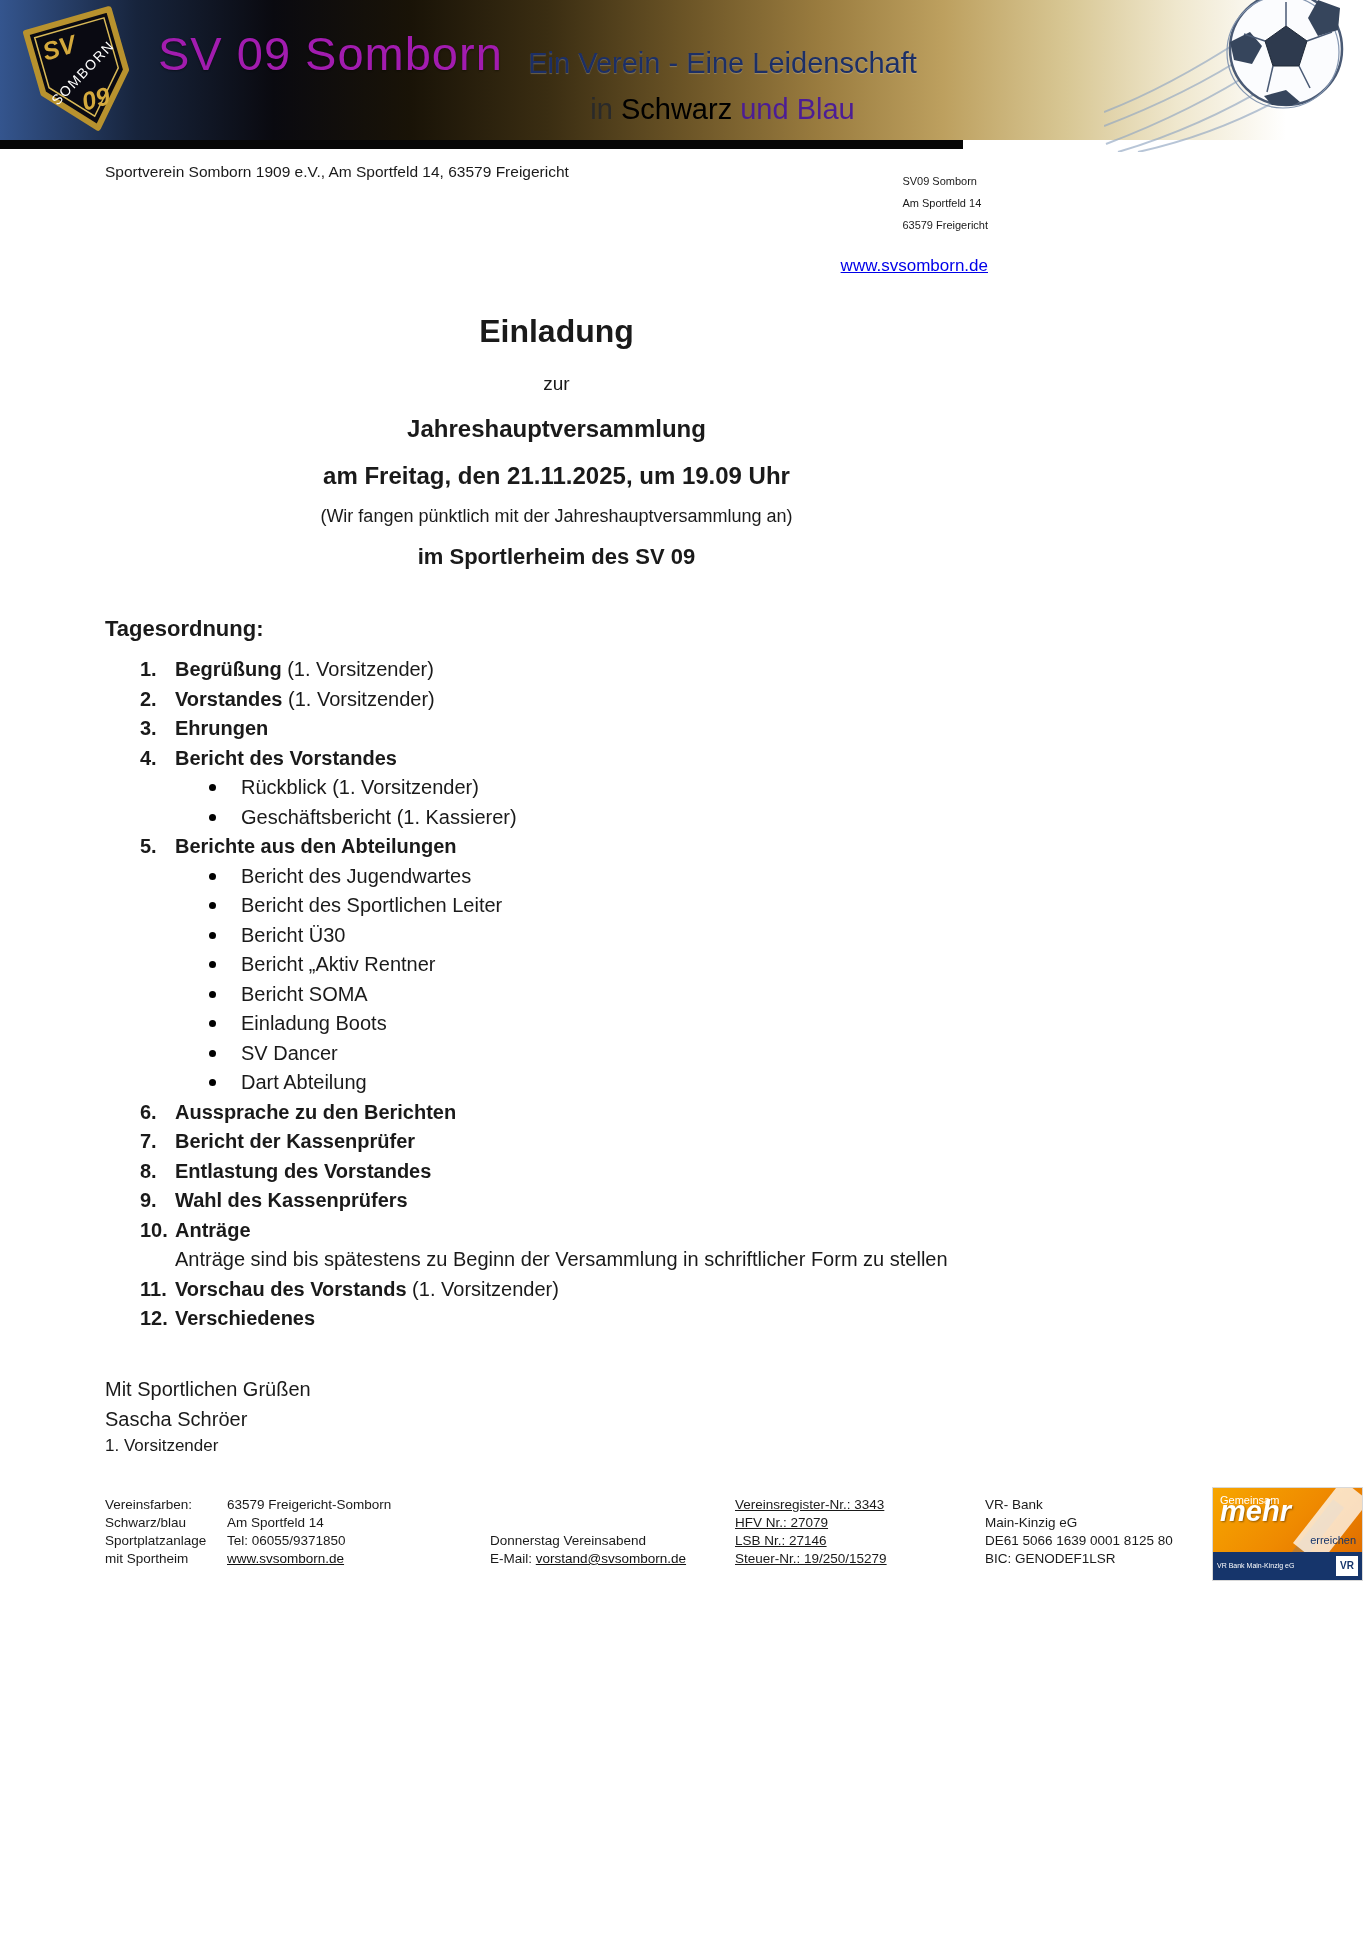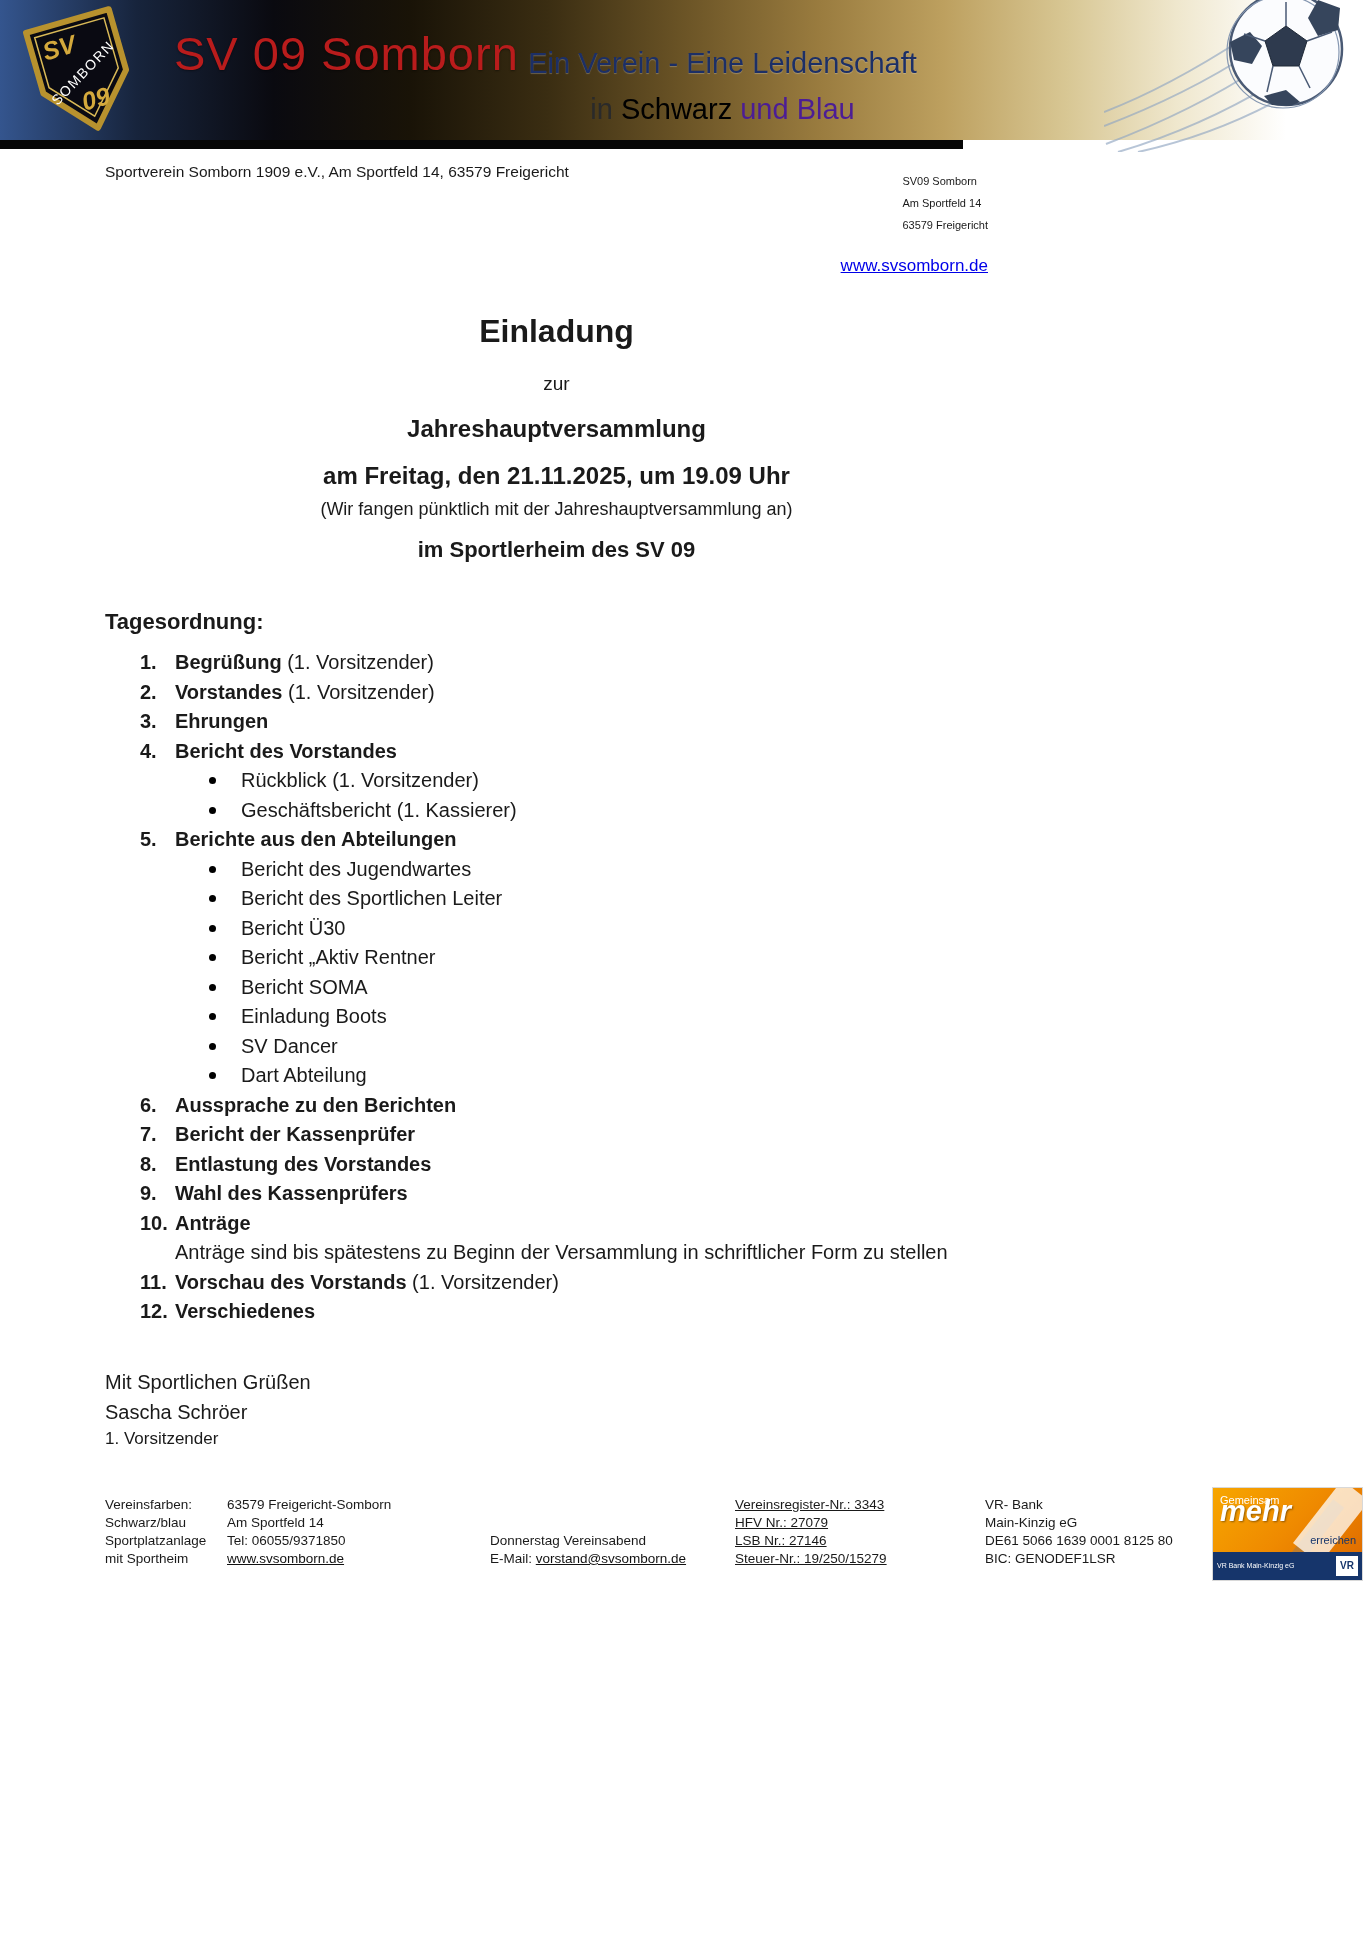--- a/index.html
+++ b/index.html
@@ -11,21 +11,21 @@
   .banner{
     position:absolute;top:0;left:0;width:1368px;height:140px;
     background:linear-gradient(90deg,
       #34558e 0%, #17243c 10%, #0a0a10 20%, #191307 30%, #3a2d12 40%,
       #6b5426 50%, #9a7c3f 60%, #bda05f 69%, #d8c794 78%, #efe7cd 86%,
       #ffffff 94%, #ffffff 100%);
   }
   .banner-bar{position:absolute;top:140px;left:0;width:963px;height:9px;background:#060606;}
   .club-logo{position:absolute;top:4px;left:22px;}
   .club-title{
-    position:absolute;top:26px;left:174px;font-size:47px;color:#b91c1c;
+    position:absolute;top:26px;left:158px;font-size:47px;color:#a21caf;
     letter-spacing:1px;white-space:nowrap;text-shadow:0 1px 2px rgba(0,0,0,.4);
   }
   .taglines{position:absolute;top:40px;left:525px;width:395px;text-align:center;line-height:46px;white-space:nowrap;}
   .tag1{font-size:29px;color:#1c2f66;text-shadow:0 1px 1px rgba(255,255,255,.25);}
   .tag2{font-size:29px;}
   .tag2 .t-in{color:#2a2a2a;}
   .tag2 .t-schwarz{color:#000000;}
   .tag2 .t-und{color:#8e8independent67;}
   .tag2 .t-und{color:#4c1d95;}
   .tag2 .t-blau{color:#4c1d95;}
@@ -33,21 +33,21 @@
   
   .sender{position:absolute;top:163px;left:105px;font-size:15.5px;white-space:nowrap;}
   .addr{position:absolute;top:170px;right:380px;text-align:left;font-size:11px;line-height:22px;white-space:nowrap;}
   .site-link{position:absolute;top:256px;right:380px;font-size:17px;color:#0000e8;text-decoration:underline;white-space:nowrap;}
   
   .main{position:absolute;top:312px;left:105px;width:903px;}
   .h-einladung{font-size:32px;font-weight:bold;text-align:center;margin:0;line-height:38px;}
   .p-zur{font-size:19px;text-align:center;margin:22px 0 0;line-height:24px;}
   .p-event{font-size:24px;font-weight:bold;text-align:center;margin:18px 0 0;line-height:30px;}
   .p-datetime{font-size:24px;font-weight:bold;text-align:center;margin:16px 0 0;line-height:32px;}
-  .p-note{font-size:18px;text-align:center;margin:5px 0 0;line-height:24px;}
+  .p-note{font-size:18px;text-align:center;margin:12px 0 0;line-height:24px;}
   .p-location{font-size:22px;font-weight:bold;text-align:center;margin:14px 0 0;line-height:29px;}
   .h-agenda{font-size:22px;font-weight:bold;margin:44px 0 0;line-height:28px;}
   .agenda-list{margin-top:12px;}
   .item{display:flex;font-size:20px;line-height:29.5px;}
   .item .num{font-weight:bold;flex:0 0 35px;margin-left:35px;}
   .item .txt b{font-weight:bold;}
   .sub{display:flex;align-items:center;font-size:20px;line-height:29.5px;}
   .sub .dot{flex:0 0 7px;width:7px;height:7px;border-radius:50%;background:#000;margin-left:104px;margin-right:25px;}
   .note-line{margin-left:70px;font-size:20px;line-height:29.5px;}
   .closing{margin-top:40px;font-size:20px;line-height:30px;}

